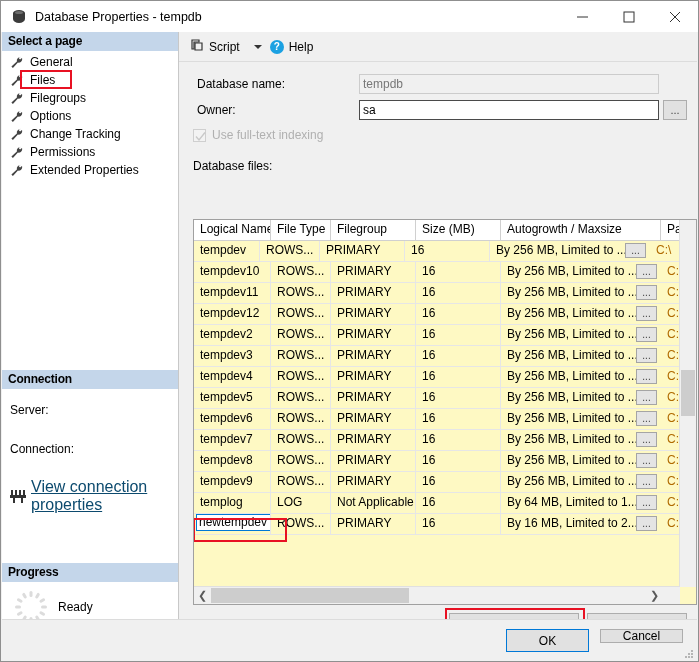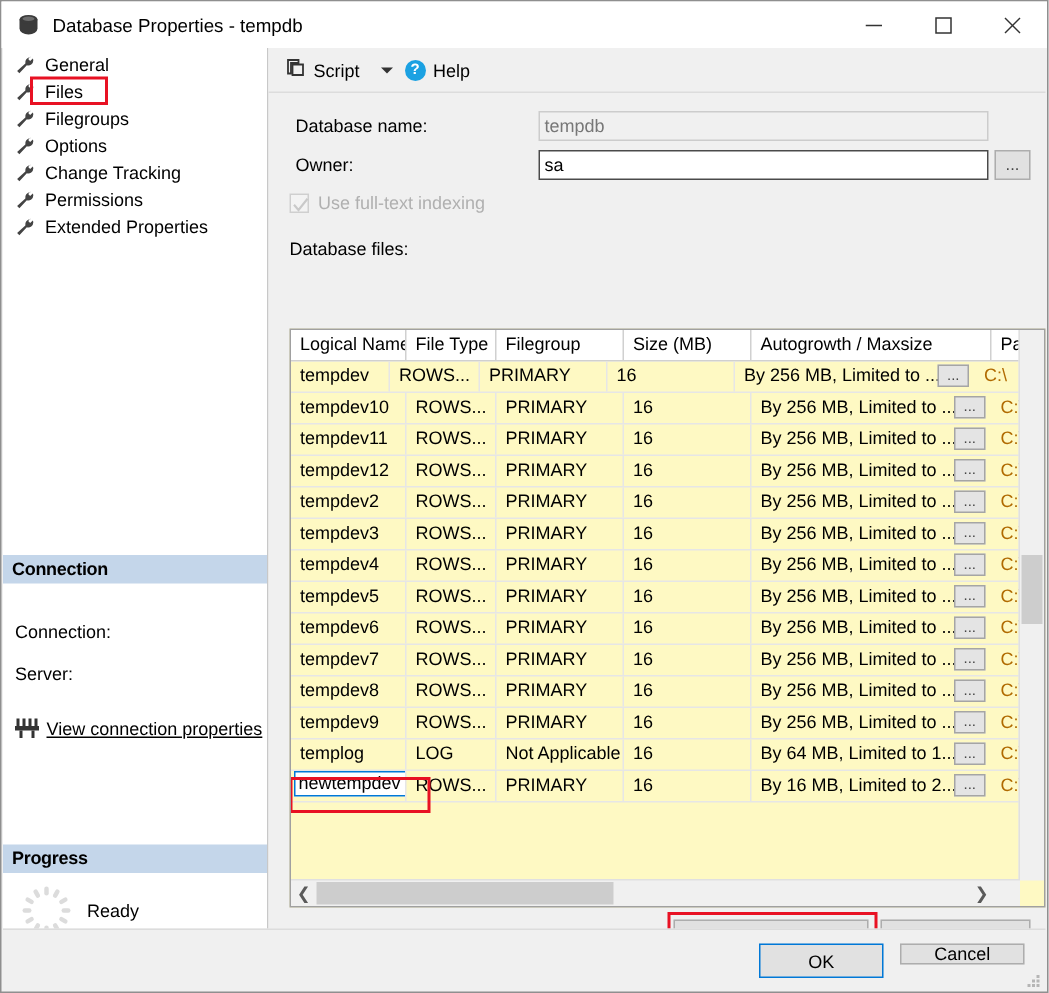--- a/index.html
+++ b/index.html
@@ -54,21 +54,21 @@
   .nav-label{font-size:12px;white-space:nowrap;}
   .hl-box{
     position:absolute;border:2px solid #e81123;box-sizing:border-box;pointer-events:none;
   }
   .conn-block{position:absolute;left:0;right:0;}
   .conn-line{font-size:12px;padding-left:8px;}
   .conn-link{
     display:flex;align-items:center;padding-left:8px;
   }
   .plug-icon{width:16px;height:15px;margin-right:5px;flex:0 0 auto;}
-  .link-text{color:#000000;text-decoration:underline;font-size:12px;}
+  .link-text{color:#0c4a6e;text-decoration:underline;font-size:16px;}
   .progress-body{display:flex;align-items:center;padding-left:12px;padding-top:8px;}
   .spinner{width:34px;height:34px;flex:0 0 auto;}
   .ready-text{font-size:12px;margin-left:10px;}
   
   .main{
     position:absolute;left:178px;top:31px;right:1px;bottom:41px;background:#f0f0f0;
   }
   .toolbar{
     height:29px;display:flex;align-items:center;padding-left:8px;
     background:#f0f0f0;border-bottom:1px solid #dcdcdc;
@@ -192,20 +192,21 @@
       <div class="win-btn">
         <svg width="12" height="12">
             <line x1="1" y1="1" x2="11" y2="11" stroke="#333" stroke-width="1"></line>
             <line x1="11" y1="1" x2="1" y2="11" stroke="#333" stroke-width="1"></line>
           </svg>
       </div>
     </div>
   </div>
 
   <div class="sidebar">
+    <div class="section-head">Select a page</div>
 
     <div class="nav-list">
       <div class="nav-item">
         <span class="wrench">
           <svg width="15" height="13" viewBox="0 0 15 13">
               <path d="M10.2 1.2a3.4 3.4 0 0 0-3.3 4.2L1.4 10.4l1.5 1.5 5-5.4a3.4 3.4 0 0 0 4.3-3.2c0-.5-.1-.9-.3-1.3L10.1 3.6 8.8 2.3l1.6-1.6c-.1 0-.2 0-.2 0z" fill="#444"></path>
             </svg>
         </span>
         <span class="nav-label">General</span>
       </div>
@@ -261,22 +262,22 @@
           <svg width="15" height="13" viewBox="0 0 15 13">
               <path d="M10.2 1.2a3.4 3.4 0 0 0-3.3 4.2L1.4 10.4l1.5 1.5 5-5.4a3.4 3.4 0 0 0 4.3-3.2c0-.5-.1-.9-.3-1.3L10.1 3.6 8.8 2.3l1.6-1.6c-.1 0-.2 0-.2 0z" fill="#444"></path>
             </svg>
         </span>
         <span class="nav-label">Extended Properties</span>
       </div>
     </div>
 
     <div class="conn-block" style="top:338px;">
       <div class="section-head">Connection</div>
+      <div class="conn-line" style="margin-top:14px;">Server:</div>
       <div class="conn-line" style="margin-top:25px;">Connection:</div>
-      <div class="conn-line" style="margin-top:14px;">Server:</div>
       <div class="conn-link" style="margin-top:22px;">
         <span class="plug-icon">
           <svg width="16" height="15" viewBox="0 0 16 15">
             <rect x="1" y="1" width="2" height="5" fill="#333"></rect>
             <rect x="5" y="1" width="2" height="5" fill="#333"></rect>
             <rect x="0" y="6" width="8" height="3" fill="#333"></rect>
             <rect x="3" y="9" width="2" height="5" fill="#333"></rect>
             <rect x="9" y="1" width="2" height="5" fill="#333"></rect>
             <rect x="13" y="1" width="2" height="5" fill="#333"></rect>
             <rect x="8" y="6" width="8" height="3" fill="#333"></rect>

